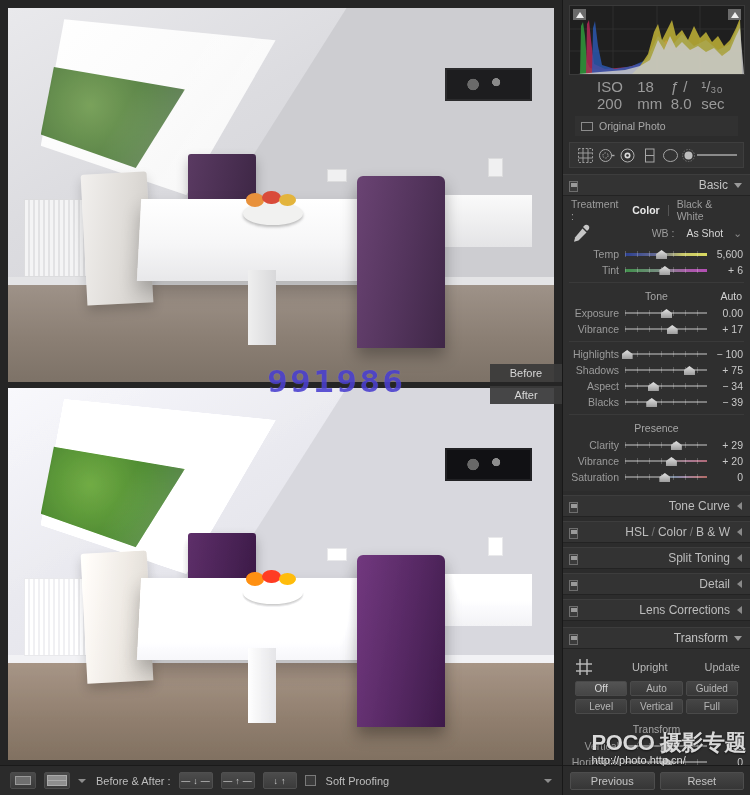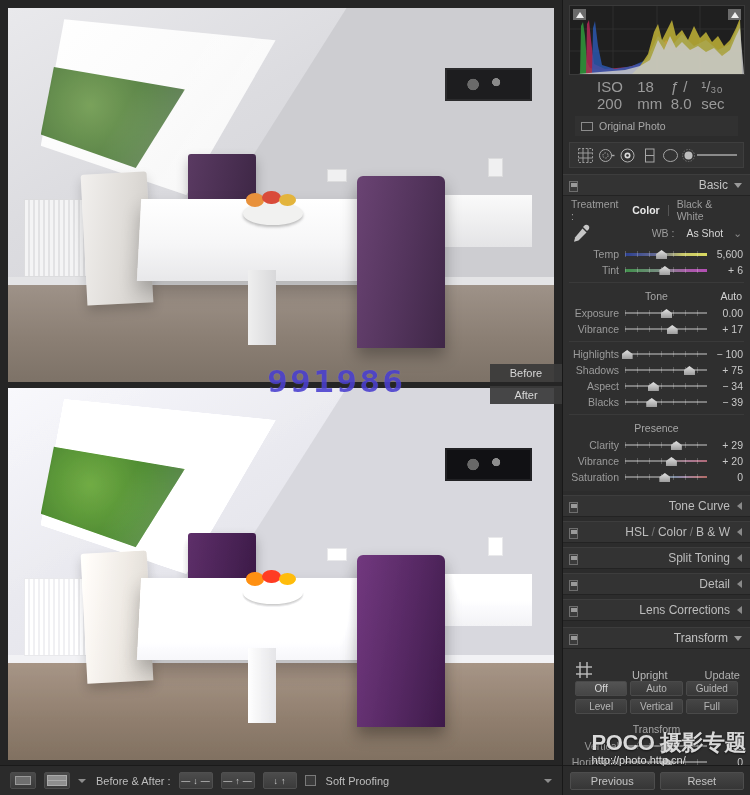--- a/index.html
+++ b/index.html
@@ -285,21 +285,21 @@
   .coll {
     height:22px; margin-top:4px; background:#333;
     border-top:1px solid #3d3d3d; border-bottom:1px solid #232323;
     display:flex; align-items:center; justify-content:flex-end;
     padding:0 8px; gap:7px; font-size:12px; color:#bdbdbd; position:relative;
   }
   .hsl-txt .sep { color:#777; margin:0 3px; }
 
   
   .upright-row {
-    display:flex; align-items:flex-end; height:28px; padding:0 10px; position:relative;
+    display:flex; align-items:center; height:28px; padding:0 10px; position:relative;
   }
   .upr-icon { width:22px; height:22px; }
   .upright-row .t1 { flex:1; text-align:center; font-size:11px; color:#b8b8b8; }
   .upright-row .t2 { font-size:11px; color:#b0b0b0; }
   .btn-row { display:flex; gap:3px; padding:0 12px 3px; }
   .ubtn {
     flex:1; height:15px; line-height:14px; text-align:center; font-size:10px;
     color:#b5b5b5; border:1px solid #4a4a4a; border-radius:2px;
     background:linear-gradient(180deg,#454545,#383838);
   }

